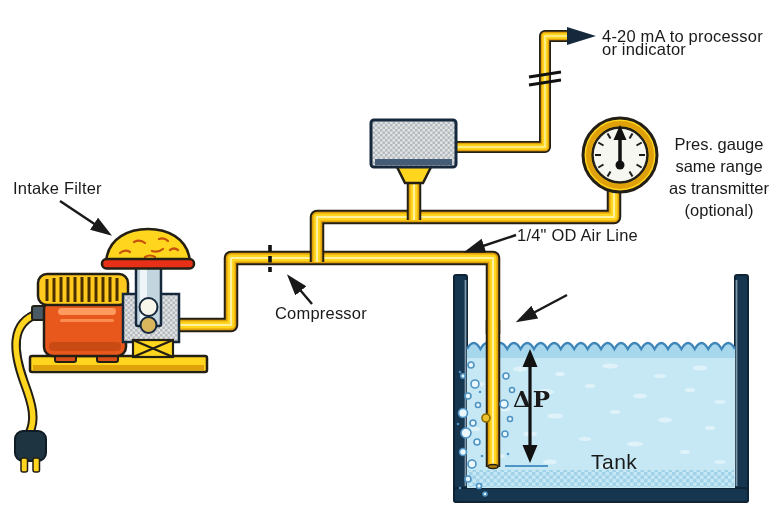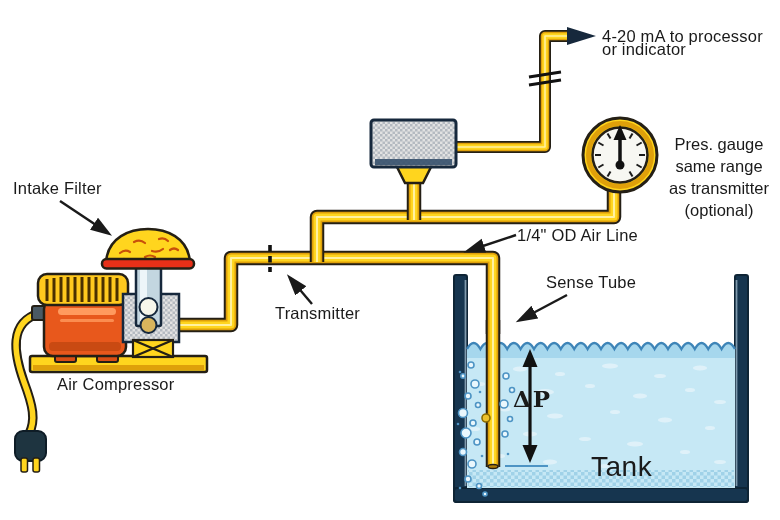--- a/index.html
+++ b/index.html
@@ -3,21 +3,21 @@
 <meta charset="utf-8">
 <style>
   html,body{margin:0;padding:0;background:#fff;}
   .stage{position:relative;width:780px;height:520px;background:#ffffff;overflow:hidden;
          font-family:"Liberation Sans",sans-serif;margin-top:24px;}
   .stage svg{position:absolute;left:0;top:0;z-index:1;}
   .lbl{position:absolute;z-index:2;color:#1a1a1a;font-size:16.5px;line-height:1.18;
        white-space:nowrap;letter-spacing:0.2px;}
   .gauge-note{position:absolute;z-index:2;left:656px;top:109px;width:126px;text-align:center;
        color:#1a1a1a;font-size:16.5px;line-height:22px;}
-  .lbl-tank{font-size:28px;letter-spacing:0.5px;}
+  .lbl-tank{font-size:21px;letter-spacing:0.5px;}
   .lbl-dp{font-family:"DejaVu Serif",serif;font-weight:bold;font-size:23px;letter-spacing:2px;}
 </style>
 </head>
 <body>
 
 <div class="stage">
 
 <svg width="780" height="520" viewBox="0 0 780 520">
   <defs>
     <pattern id="checker" width="5" height="5" patternUnits="userSpaceOnUse">
@@ -265,20 +265,18 @@
 
 
 <div class="gauge-note">
   <div>Pres. gauge</div>
   <div>same range</div>
   <div>as transmitter</div>
   <div>(optional)</div>
 </div>
 
 <div class="lbl" style="left:13px;top:155px;">Intake Filter</div>
-<div class="lbl" style="left:57px;top:351px;">Air Compressor</div>
-<div class="lbl" style="left:275px;top:280px;">Transmitter</div>
+<div class="lbl" style="left:275px;top:280px;">Compressor</div>
 <div class="lbl" style="left:517px;top:202px;">1/4" OD Air Line</div>
-<div class="lbl" style="left:546px;top:249px;">Sense Tube</div>
 <div class="lbl lbl-dp" style="left:513px;top:361px;">ΔP</div>
 <div class="lbl lbl-tank" style="left:591px;top:426px;">Tank</div>
 
 </div>
 
 </body></html>

